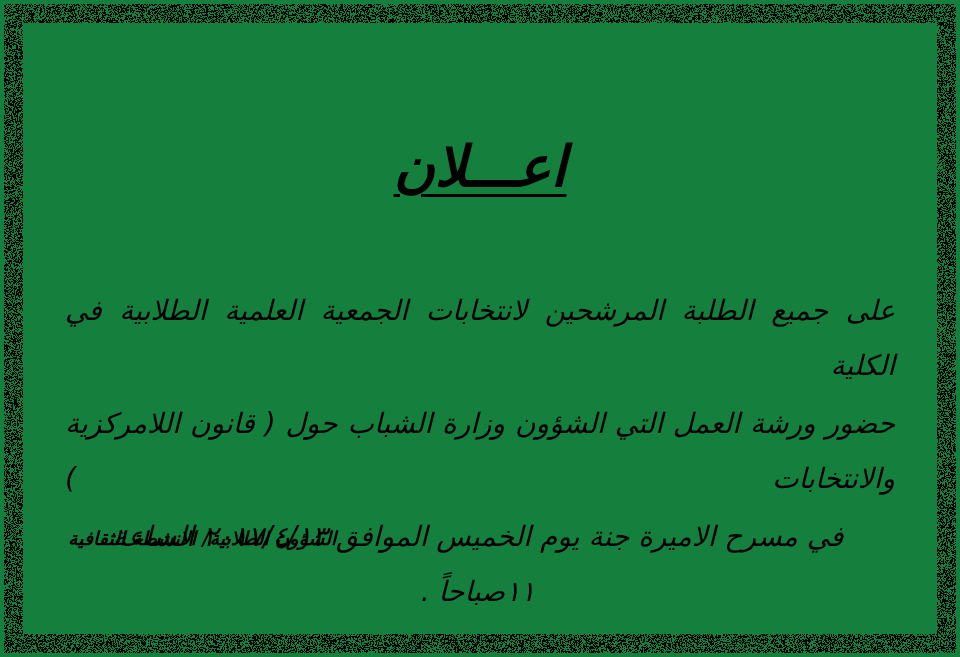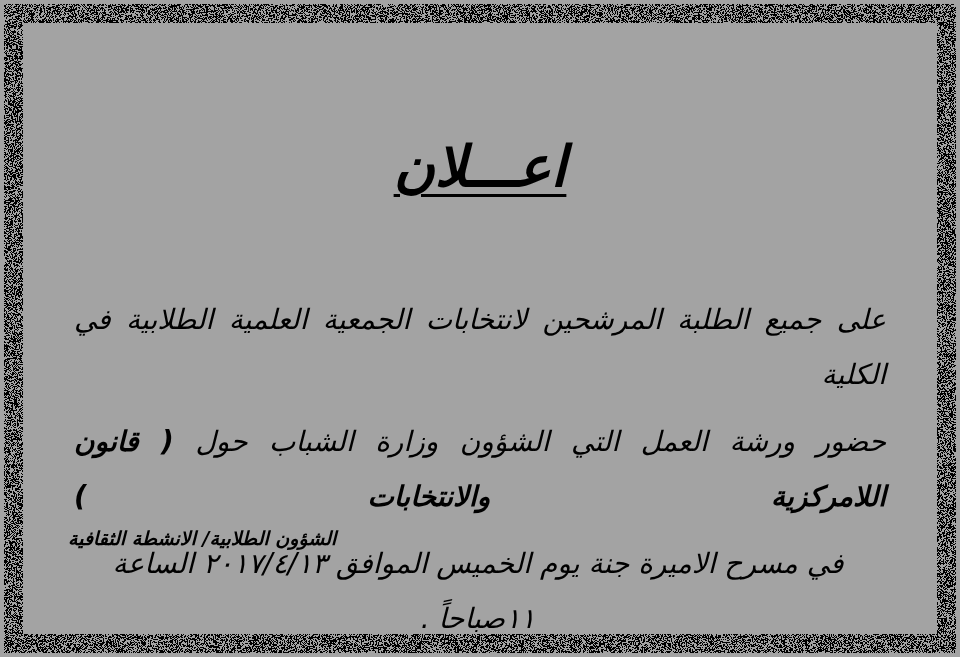--- a/index.html
+++ b/index.html
@@ -1,20 +1,20 @@
 <!DOCTYPE html>
 <html lang="ar" dir="rtl"><head>
 <meta charset="utf-8">
 <style>
   html, body { margin: 0; padding: 0; }
   .page {
     position: relative;
     width: 960px;
     height: 657px;
-    background: #a3a3a3;
+    background: #15803d;
     overflow: hidden;
     font-family: "DejaVu Sans", sans-serif;
     color: #000000;
     direction: rtl;
   }
   .frame-svg {
     position: absolute;
     left: 0; top: 0;
     width: 960px; height: 657px;
     pointer-events: none;
@@ -36,33 +36,33 @@
     text-underline-offset: 8px;
     letter-spacing: 1px;
   }
   .body-block {
     position: absolute;
     top: 258px; left: 40px; right: 40px;
     font-size: 28px;
     font-style: italic;
   }
   .line {
-    margin: 12px;
+    margin: 3px;
     line-height: 55px;
     white-space: normal;
   }
   .justify {
     text-align: justify;
     text-align-last: justify;
   }
   .last-line {
     text-align: center;
     padding-right: 4px;
   }
-  .line b { font-weight: bold; }
+  .line b { font-weight: normal; }
   .signature {
     position: absolute;
     top: 504px; left: 46px;
     font-size: 19px;
     font-weight: bold;
     font-style: italic;
     line-height: 24px;
     direction: rtl;
   }
 </style>

